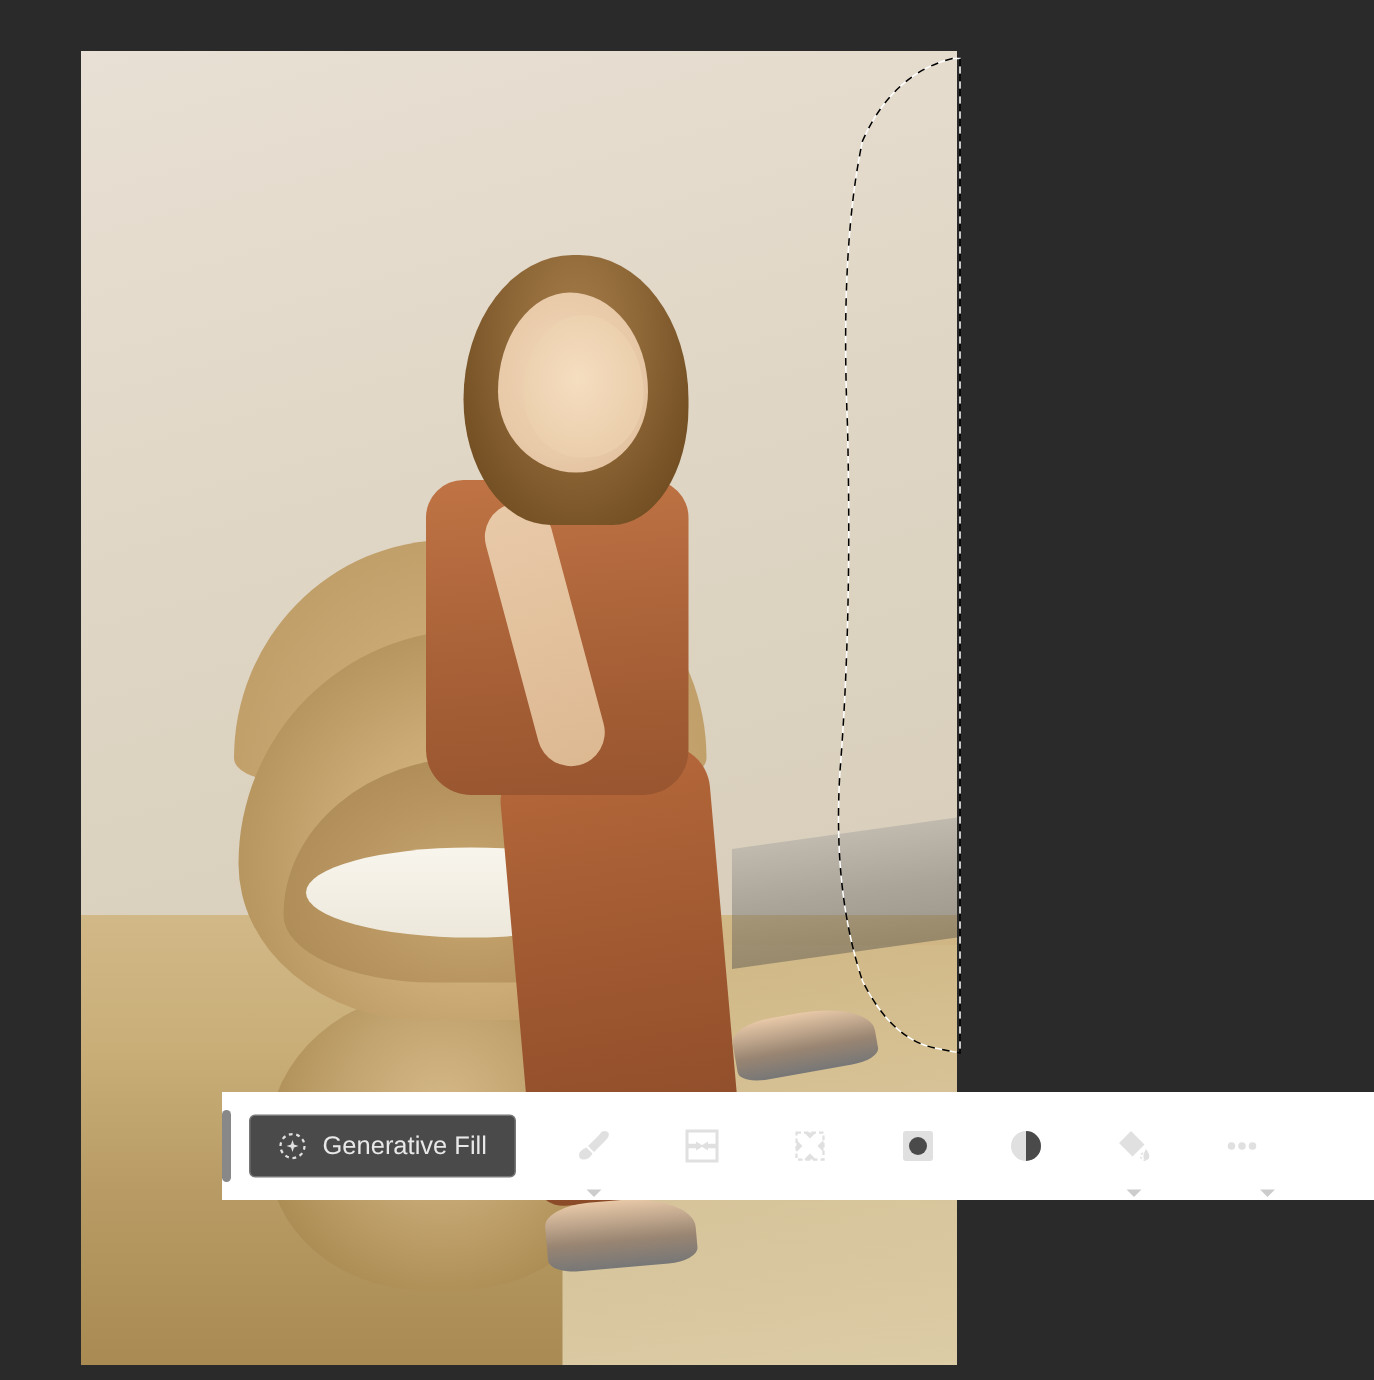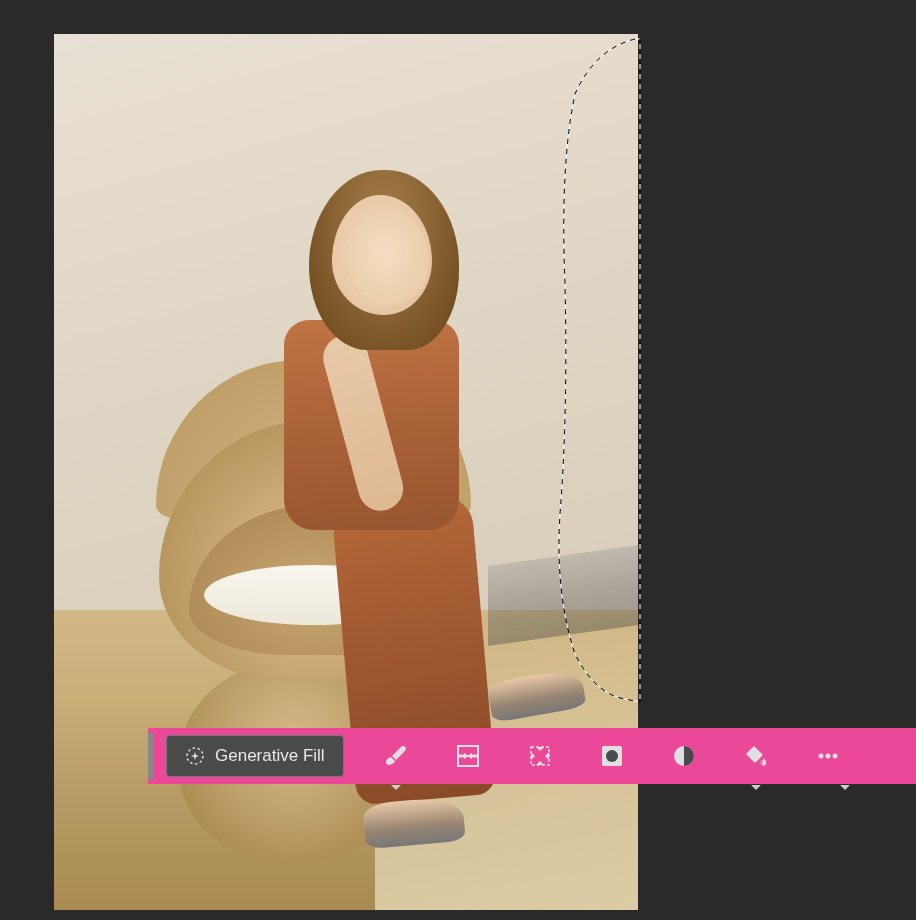--- a/index.html
+++ b/index.html
@@ -235,22 +235,22 @@
 
     @keyframes march {
       to { stroke-dashoffset: -10; }
     }
 
     .contextual-taskbar {
       position: absolute;
       top: 728px;
       left: 148px;
       right: 0;
-      height: 56px;
-      background: #ec4899;
+      height: 72px;
+      background: #ffffff;
       display: flex;
       align-items: center;
       padding: 0 10px 0 0;
       gap: 4px;
     }
 
     .taskbar-handle {
       width: 6px;
       height: 48px;
       background: #888;

